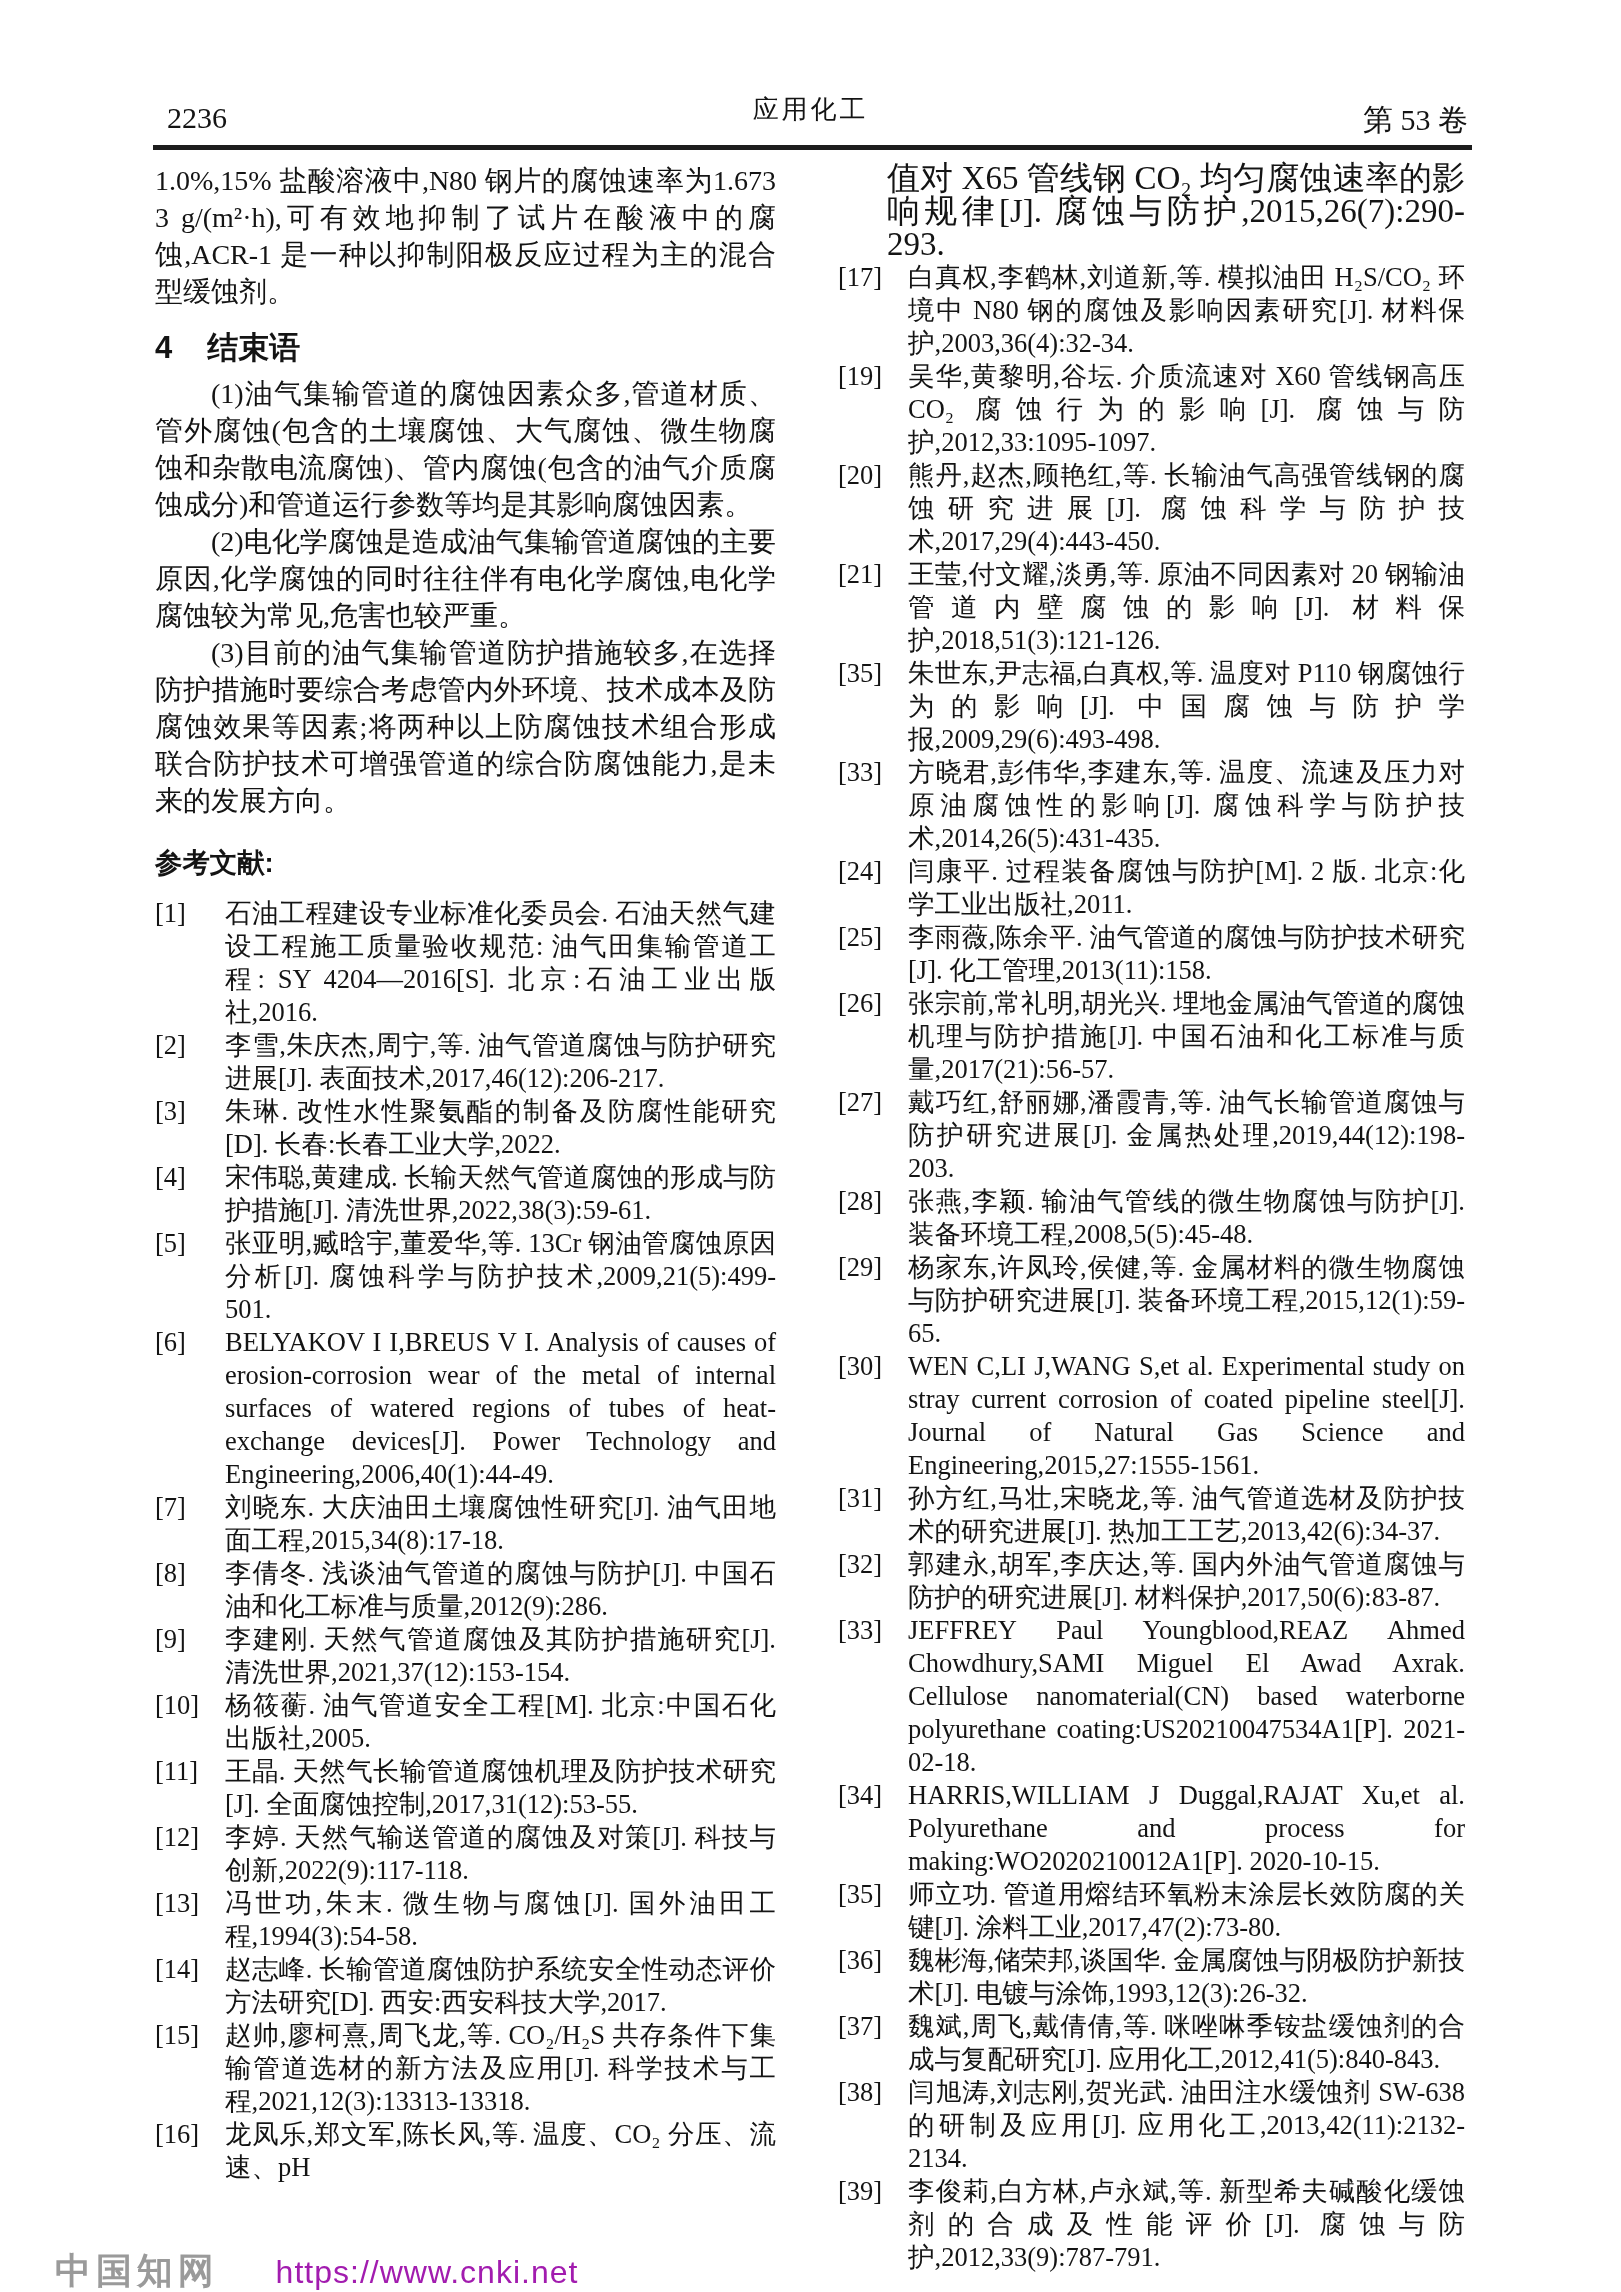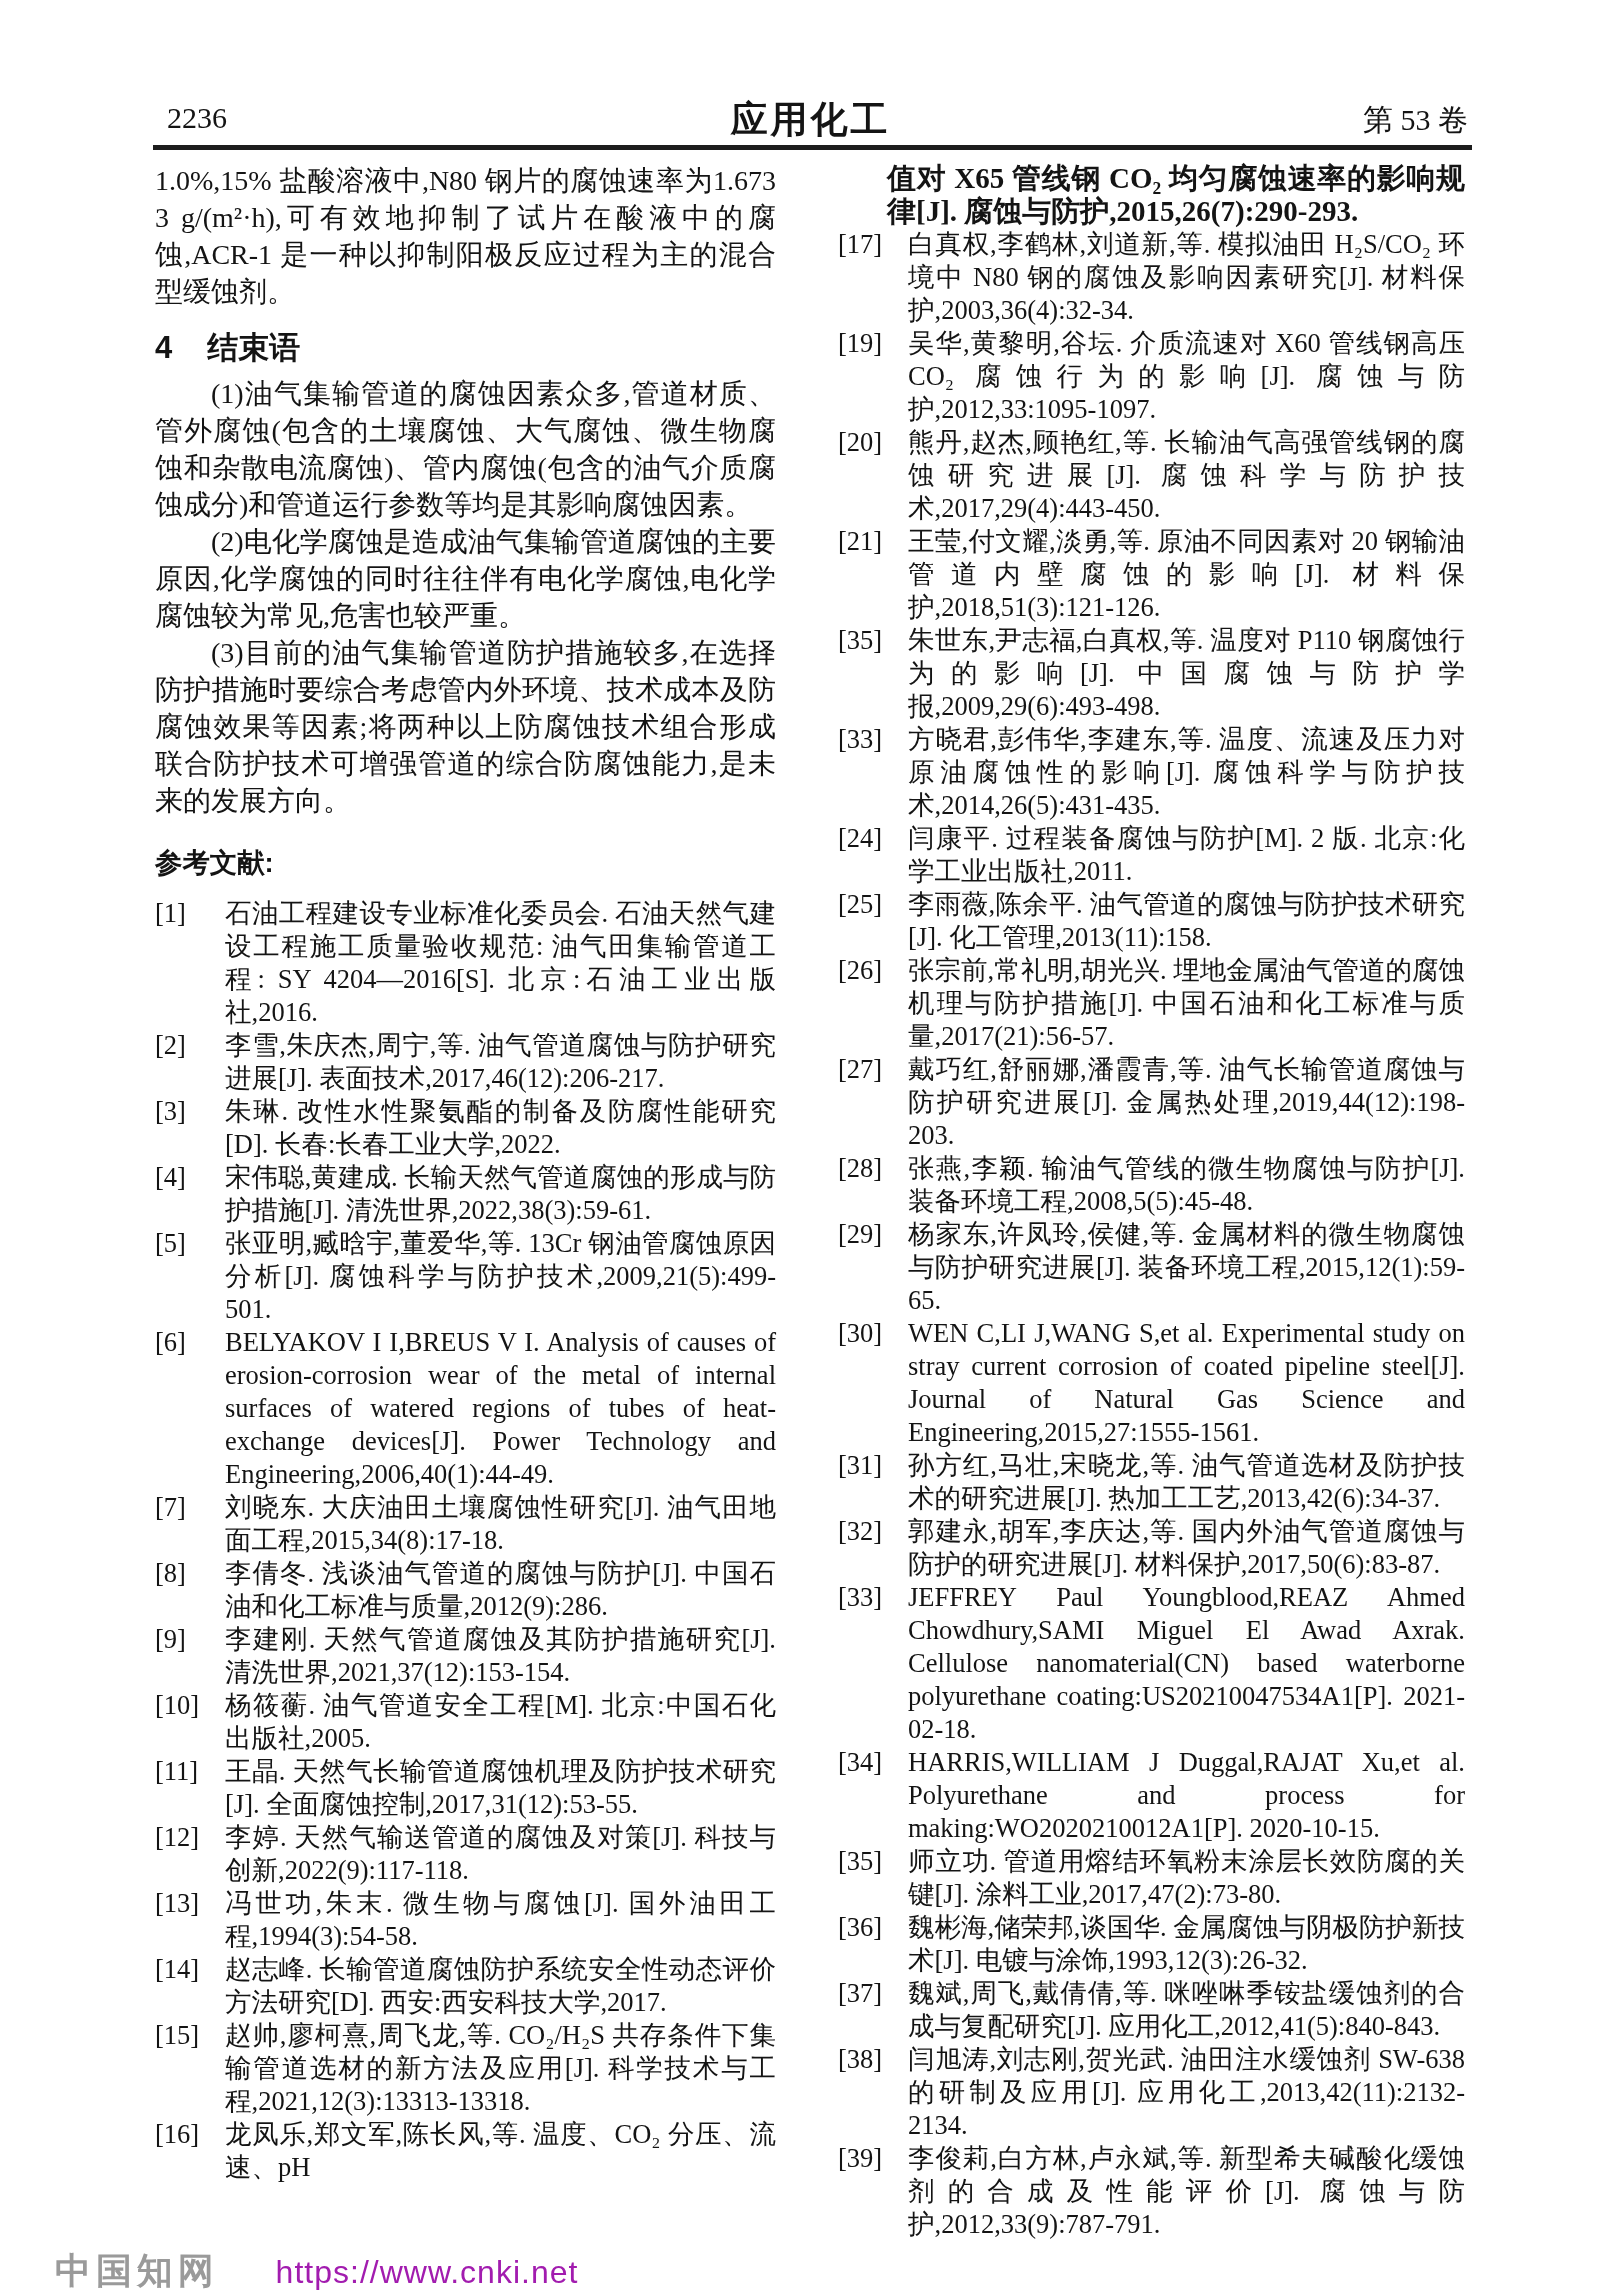--- a/index.html
+++ b/index.html
@@ -11,22 +11,22 @@
     font-family: "Liberation Serif", "DejaVu Serif", serif;
     color: #141414;
     overflow: hidden;
   }
   
   .hdr-pagenum {
     position: absolute; left: 167px; top: 101px;
     font-size: 30px; line-height: 33px;
   }
   .hdr-journal {
-    position: absolute; left: 0; right: 0; top: 103px;
-    text-align: center; font-size: 37px; line-height: 33px; letter-spacing: 2.9px; font-weight: bold;
+    position: absolute; left: 0; right: 0; top: 93px;
+    text-align: center; font-size: 26px; line-height: 33px; letter-spacing: 2.9px;
   }
   .hdr-volume {
     position: absolute; right: 153px; top: 103px;
     font-size: 30px; line-height: 33px;
   }
   .hdr-rule {
     position: absolute; left: 153px; top: 145px;
     width: 1319px; height: 4.9px; background: #1d1d1d;
   }
   
@@ -49,22 +49,22 @@
     font-family: "Liberation Sans", "DejaVu Sans", sans-serif;
     font-weight: bold; font-size: 27.4px; line-height: 37px;
   }
   .ref-list { margin-top: 15.7px; }
   .ref {
     display: flex; align-items: flex-start;
     font-size: 26.5px; line-height: 33px; gap: 21px;
   }
   .ref-num { flex: 0 0 49px; white-space: nowrap; }
   .ref-text { flex: 1 1 auto; text-align: justify; text-justify: inter-ideograph; }
-  .ref-cont { margin-left: 49px; font-size: 29px; line-height: 33px;
-              text-align: justify; text-justify: inter-ideograph; font-weight: bold; }
+  .ref-cont { margin-left: 49px; font-size: 33px; line-height: 33px;
+              text-align: justify; text-justify: inter-ideograph; }
   
   .footer {
     position: absolute; left: 55px; top: 2247px;
     display: flex; align-items: baseline; gap: 57px;
   }
   .wm-logo {
     font-family: "Liberation Sans", "DejaVu Sans", sans-serif;
     font-weight: bold; font-size: 36px; letter-spacing: 4.9px; color: #9a9a9a;
   }
   .wm-url {

